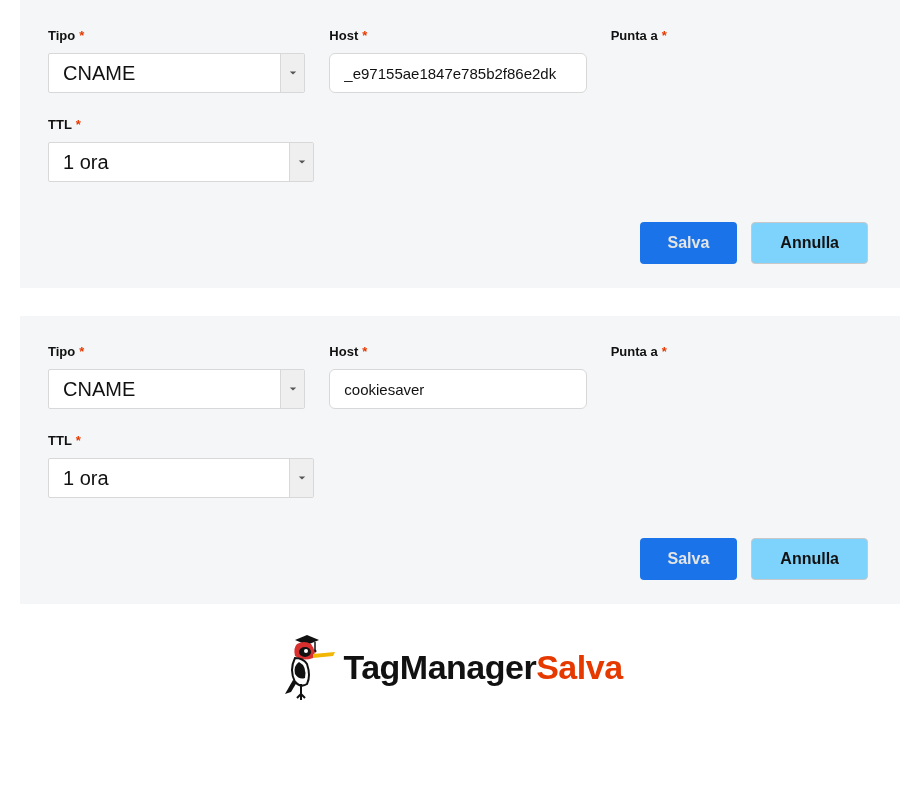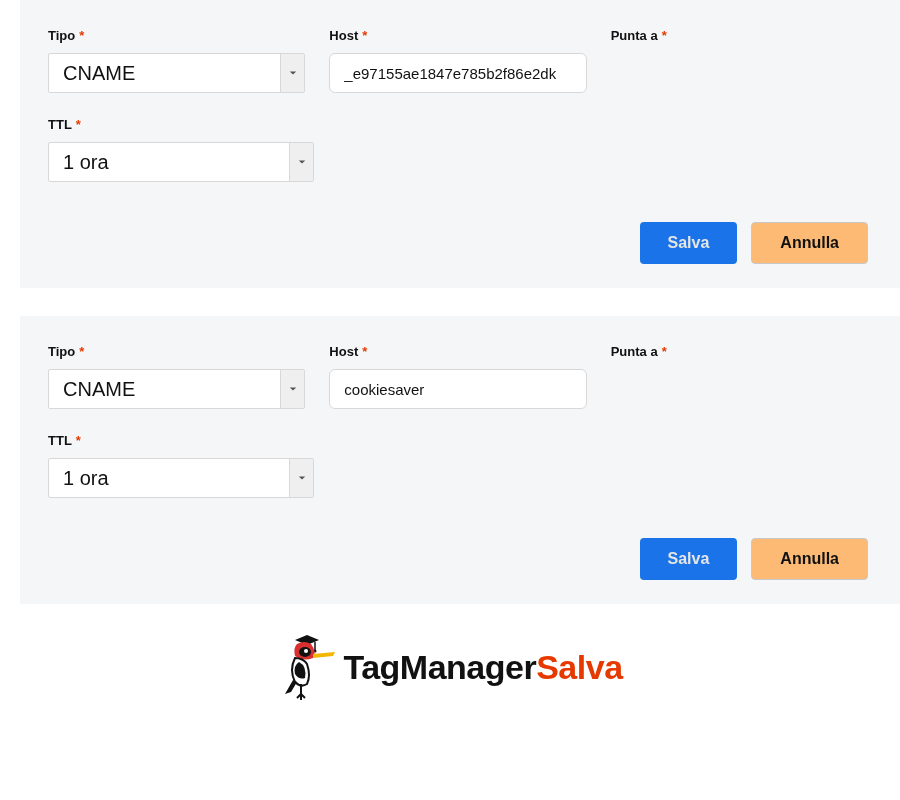--- a/index.html
+++ b/index.html
@@ -100,21 +100,21 @@
       font-weight: bold;
       cursor: pointer;
       border: none;
       font-family: inherit;
     }
     .btn-primary {
       background: #1a73e8;
       color: #e5e5e5;
     }
     .btn-secondary {
-      background: #fdba74;
+      background: #7dd3fc;
       color: #111;
       border: 1px solid #c8c8c8;
     }
     .logo-container {
       display: flex;
       align-items: center;
       justify-content: center;
       margin-top: 14px;
       gap: 6px;
     }

